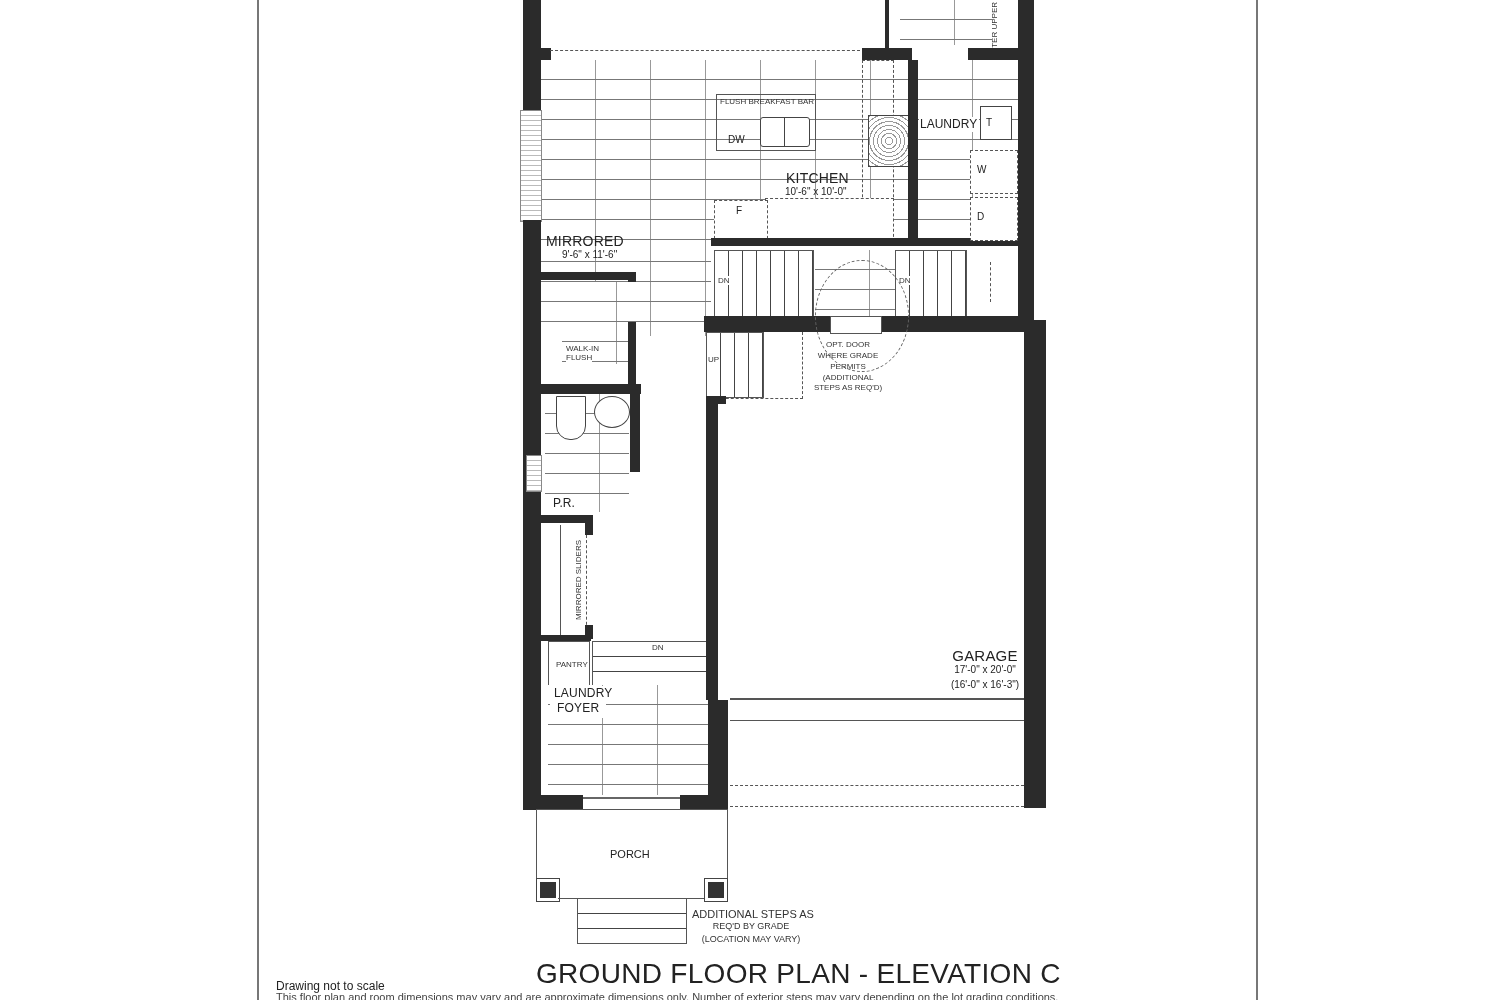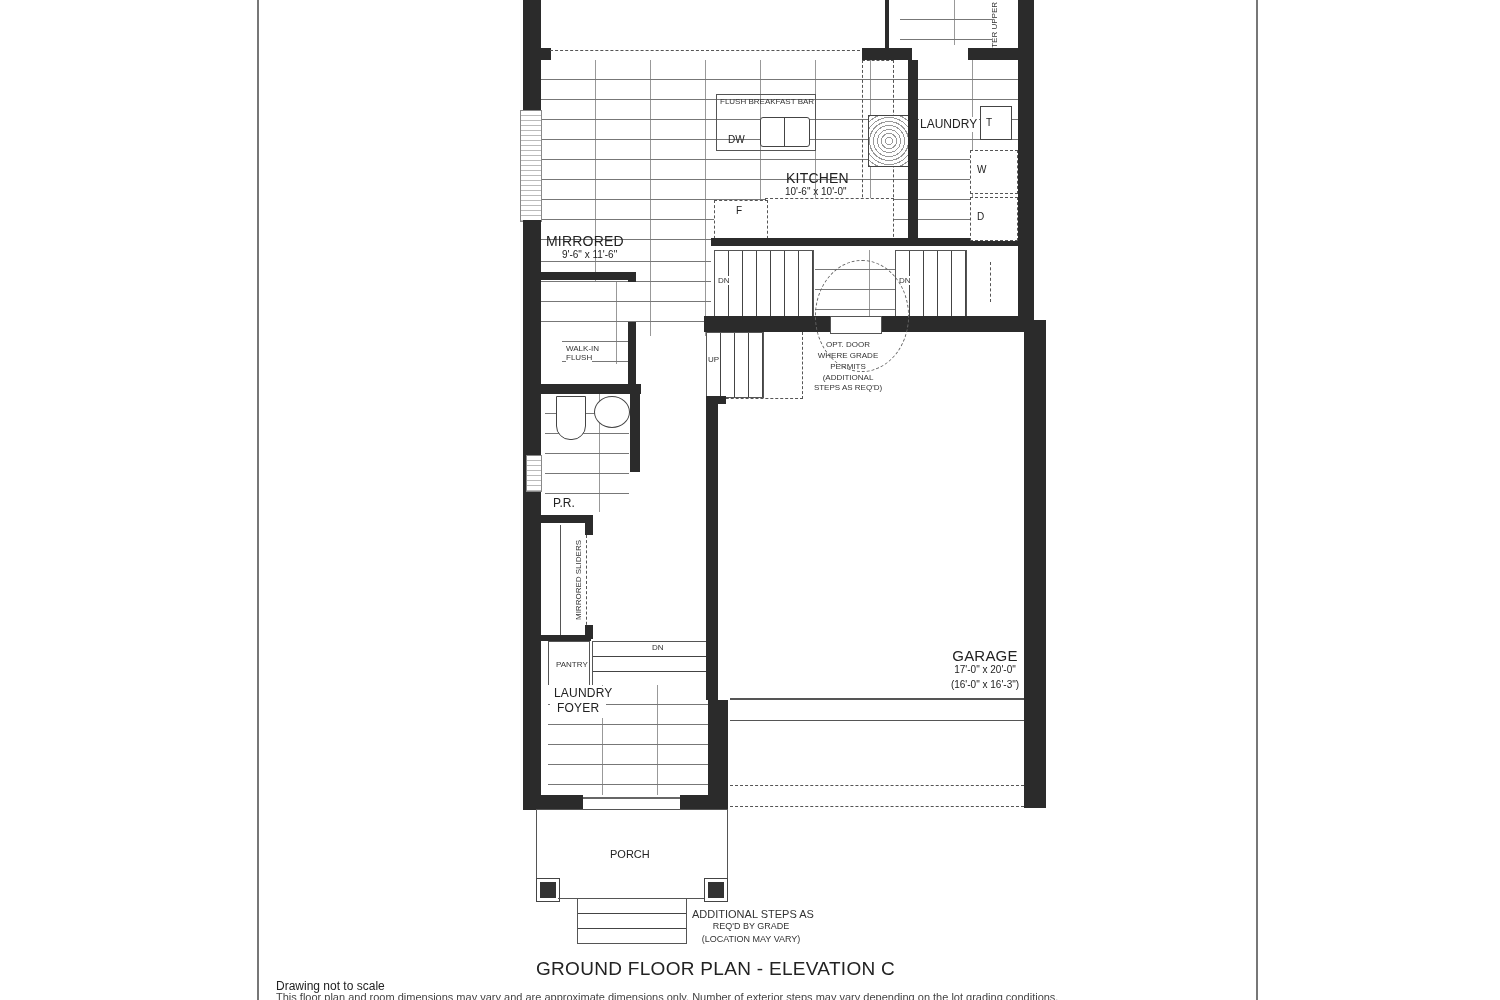--- a/index.html
+++ b/index.html
@@ -15,21 +15,21 @@
       repeating-linear-gradient(to right, transparent 0, transparent 54px, #999 54px, #999 55px);
   }
   .dashed { position:absolute; border:1px dashed #555; }
   .thin { position:absolute; border:1px solid #555; }
   .stairs { position:absolute; background-image:repeating-linear-gradient(to right, transparent 0, transparent 13px, #444 13px, #444 14px); border:1px solid #555; background-color:#fff; }
   .stairs-h { position:absolute; background-image:repeating-linear-gradient(to bottom, transparent 0, transparent 14px, #444 14px, #444 15px); border:1px solid #555; background-color:#fff; }
   .lbl { position:absolute; font-size:14px; color:#222; white-space:nowrap; letter-spacing:0.2px; }
   .lbl-sm { position:absolute; font-size:10px; color:#222; white-space:nowrap; }
   .lbl-xs { position:absolute; font-size:8px; color:#333; white-space:nowrap; }
   .center { text-align:center; }
-  .title { position:absolute; left:536px; top:958px; font-size:19px; color:#222; letter-spacing:0.3px; white-space:nowrap; }
+  .title { position:absolute; left:536px; top:958px; font-size:28px; color:#222; letter-spacing:0.3px; white-space:nowrap; }
   .note1 { position:absolute; left:276px; top:979px; font-size:12px; color:#222; }
   .note2 { position:absolute; left:276px; top:991px; font-size:11px; color:#444; white-space:nowrap; }
   .window { position:absolute; border:1px solid #888; background:repeating-linear-gradient(to bottom,#fff 0,#fff 4px,#bbb 4px,#bbb 5px); }
   .fixture { position:absolute; border:1.5px solid #444; background:#fff; }
   .vtext { position:absolute; writing-mode:vertical-rl; transform:rotate(180deg); font-size:8px; color:#333; white-space:nowrap; }
   .post { position:absolute; border:1px solid #444; background:#fff; }
   .post > div { position:absolute; left:3px; top:3px; right:3px; bottom:3px; background:#333; }
   .circle { position:absolute; border:1px dashed #666; border-radius:50%; }
 </style>
 </head>

